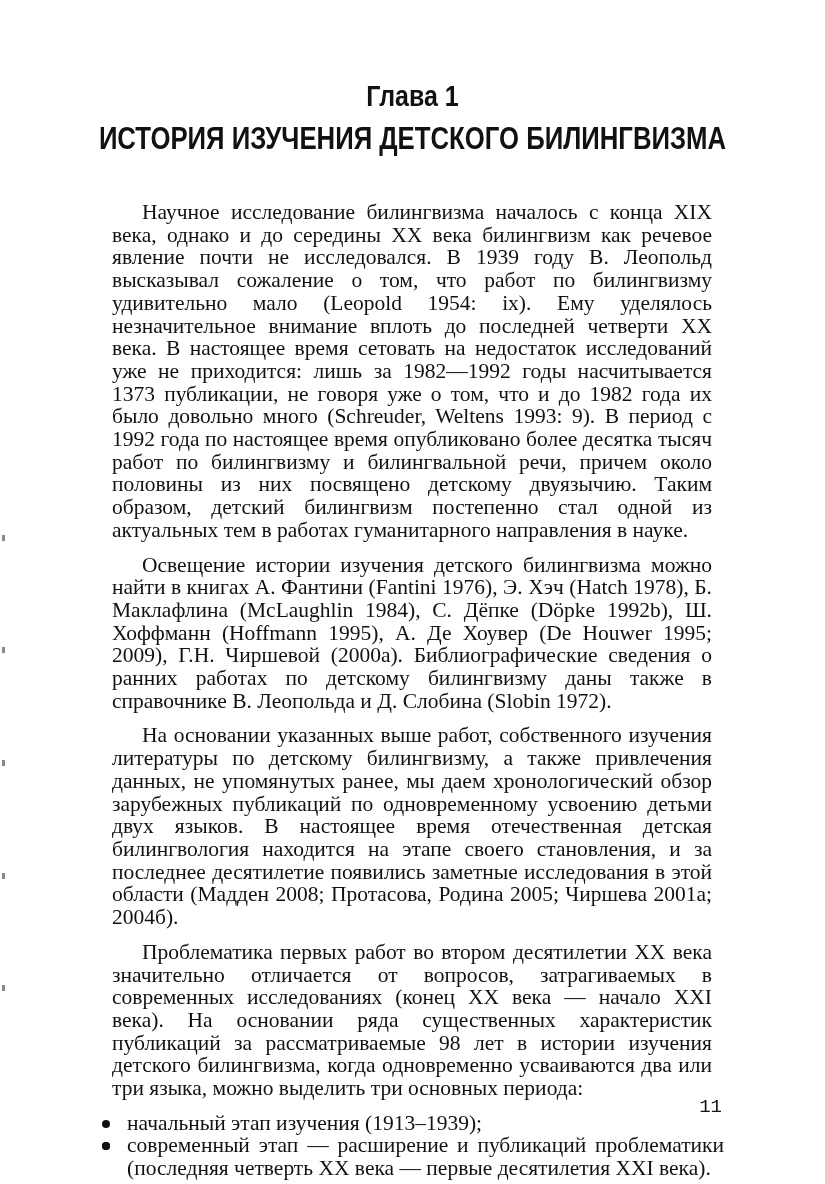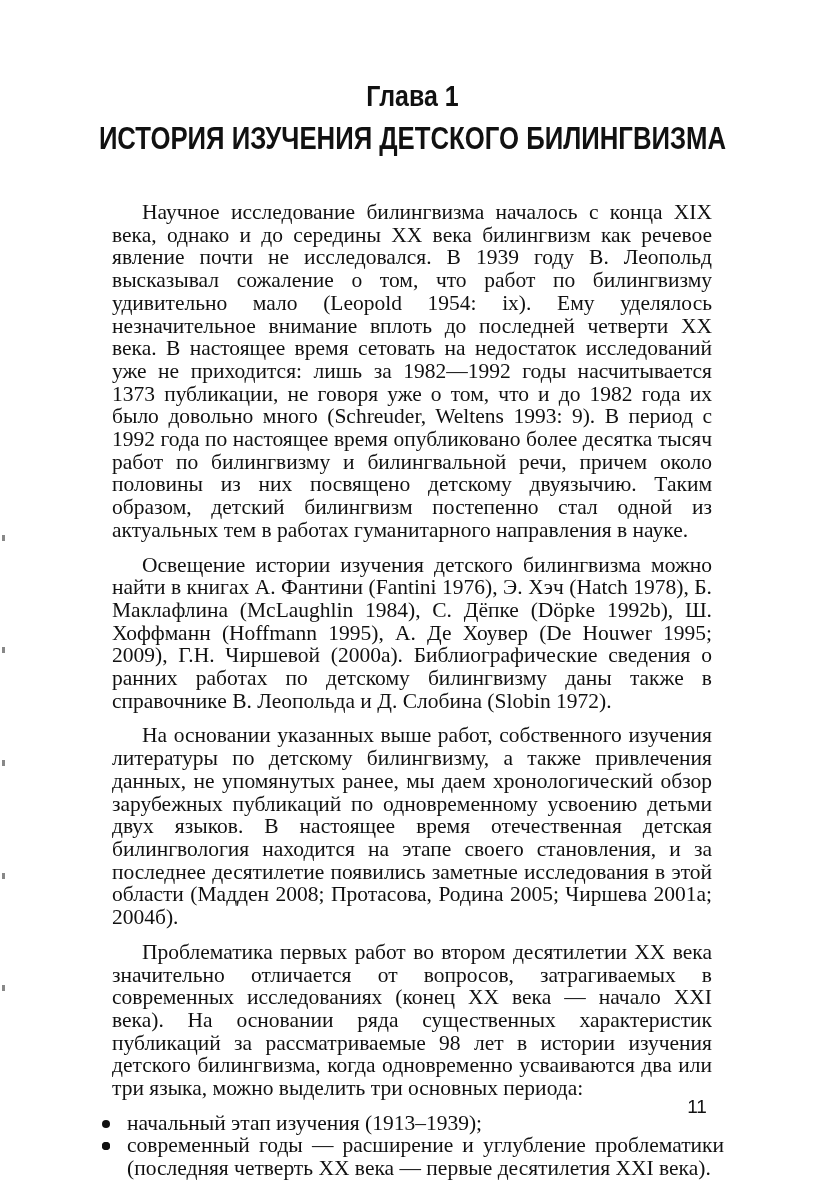--- a/index.html
+++ b/index.html
@@ -20,22 +20,22 @@
     font-family: "Liberation Serif", serif; font-size: 21.5px; line-height: 22.7px;
     text-align: justify; hyphens: manual;
   }
   .body-text p { margin: 12px; text-indent: 30px; }
   .bullets { list-style: none; margin: 0; padding: 0; }
   .bullets li { position: relative; padding-left: 27px; text-indent: 0; }
   .bullets li .dot {
     position: absolute; left: 2px; top: 8px; width: 8px; height: 8px; border-radius: 50%; background: #111;
   }
   .page-number {
-    position: absolute; left: 672px; top: 1096px; width: 50px; text-align: center;
-    font-family: Liberation Sans, sans-serif; font-size: 19px;
+    position: absolute; left: 672px; top: 1096px; width: 50px; text-align: right;
+    font-family: Liberation Mono, monospace; font-size: 19px;
   }
   .margin-mark { position: absolute; left: 2px; width: 3px; height: 6px; background: #888; }
 </style>
 </head>
 <body>
 
 <div class="page">
   <div class="margin-mark" style="top:535px"></div>
   <div class="margin-mark" style="top:647px"></div>
   <div class="margin-mark" style="top:760px"></div>
@@ -46,18 +46,18 @@
   <div class="chapter-title">ИСТОРИЯ ИЗУЧЕНИЯ ДЕТСКОГО БИЛИНГВИЗМА</div>
 
   <div class="body-text">
     <p>Научное исследование билингвизма началось с конца XIX века, однако и до середины XX века билингвизм как речевое явление почти не исследовался. В 1939 году В. Леопольд высказывал сожаление о том, что работ по билингвизму удивительно мало (Leopold 1954: ix). Ему уделялось незначительное внимание вплоть до последней четверти XX века. В настоящее время сетовать на недостаток исследований уже не приходится: лишь за 1982—1992 годы насчитывается 1373 публикации, не говоря уже о том, что и до 1982 года их было довольно много (Schreuder, Weltens 1993: 9). В период с 1992 года по настоящее время опубликовано более десятка тысяч работ по билингвизму и билингвальной речи, причем около половины из них посвящено детскому двуязычию. Таким образом, детский билингвизм постепенно стал одной из актуальных тем в работах гуманитарного направления в науке.</p>
     <p>Освещение истории изучения детского билингвизма можно найти в книгах А. Фантини (Fantini 1976), Э. Хэч (Hatch 1978), Б. Маклафлина (McLaughlin 1984), С. Дёпке (Döpke 1992b), Ш. Хоффманн (Hoffmann 1995), А. Де Хоувер (De Houwer 1995; 2009), Г.Н. Чиршевой (2000а). Библиографические сведения о ранних работах по детскому билингвизму даны также в справочнике В. Леопольда и Д. Слобина (Slobin 1972).</p>
     <p>На основании указанных выше работ, собственного изучения литературы по детскому билингвизму, а также привлечения данных, не упомянутых ранее, мы даем хронологический обзор зарубежных публикаций по одновременному усвоению детьми двух языков. В настоящее время отечественная детская билингвология находится на этапе своего становления, и за последнее десятилетие появились заметные исследования в этой области (Мадден 2008; Протасова, Родина 2005; Чиршева 2001а; 2004б).</p>
     <p>Проблематика первых работ во втором десятилетии XX века значительно отличается от вопросов, затрагиваемых в современных исследованиях (конец XX века — начало XXI века). На основании ряда существенных характеристик публикаций за рассматриваемые 98 лет в истории изучения детского билингвизма, когда одновременно усваиваются два или три языка, можно выделить три основных периода:</p>
     <ul class="bullets">
       <li><span class="dot"></span><span>начальный этап изучения (1913–1939);</span></li>
       <li><span class="dot"></span></li>
-      <li><span class="dot"></span><span>современный годы — расширение и углубление проблематики (последняя четверть XX века — первые десятилетия XXI века).</span></li>
+      <li><span class="dot"></span><span>современный этап — расширение и публикаций проблематики (последняя четверть XX века — первые десятилетия XXI века).</span></li>
     </ul>
   </div>
 
   <div class="page-number">11</div>
 </div>
 
 </body></html>

